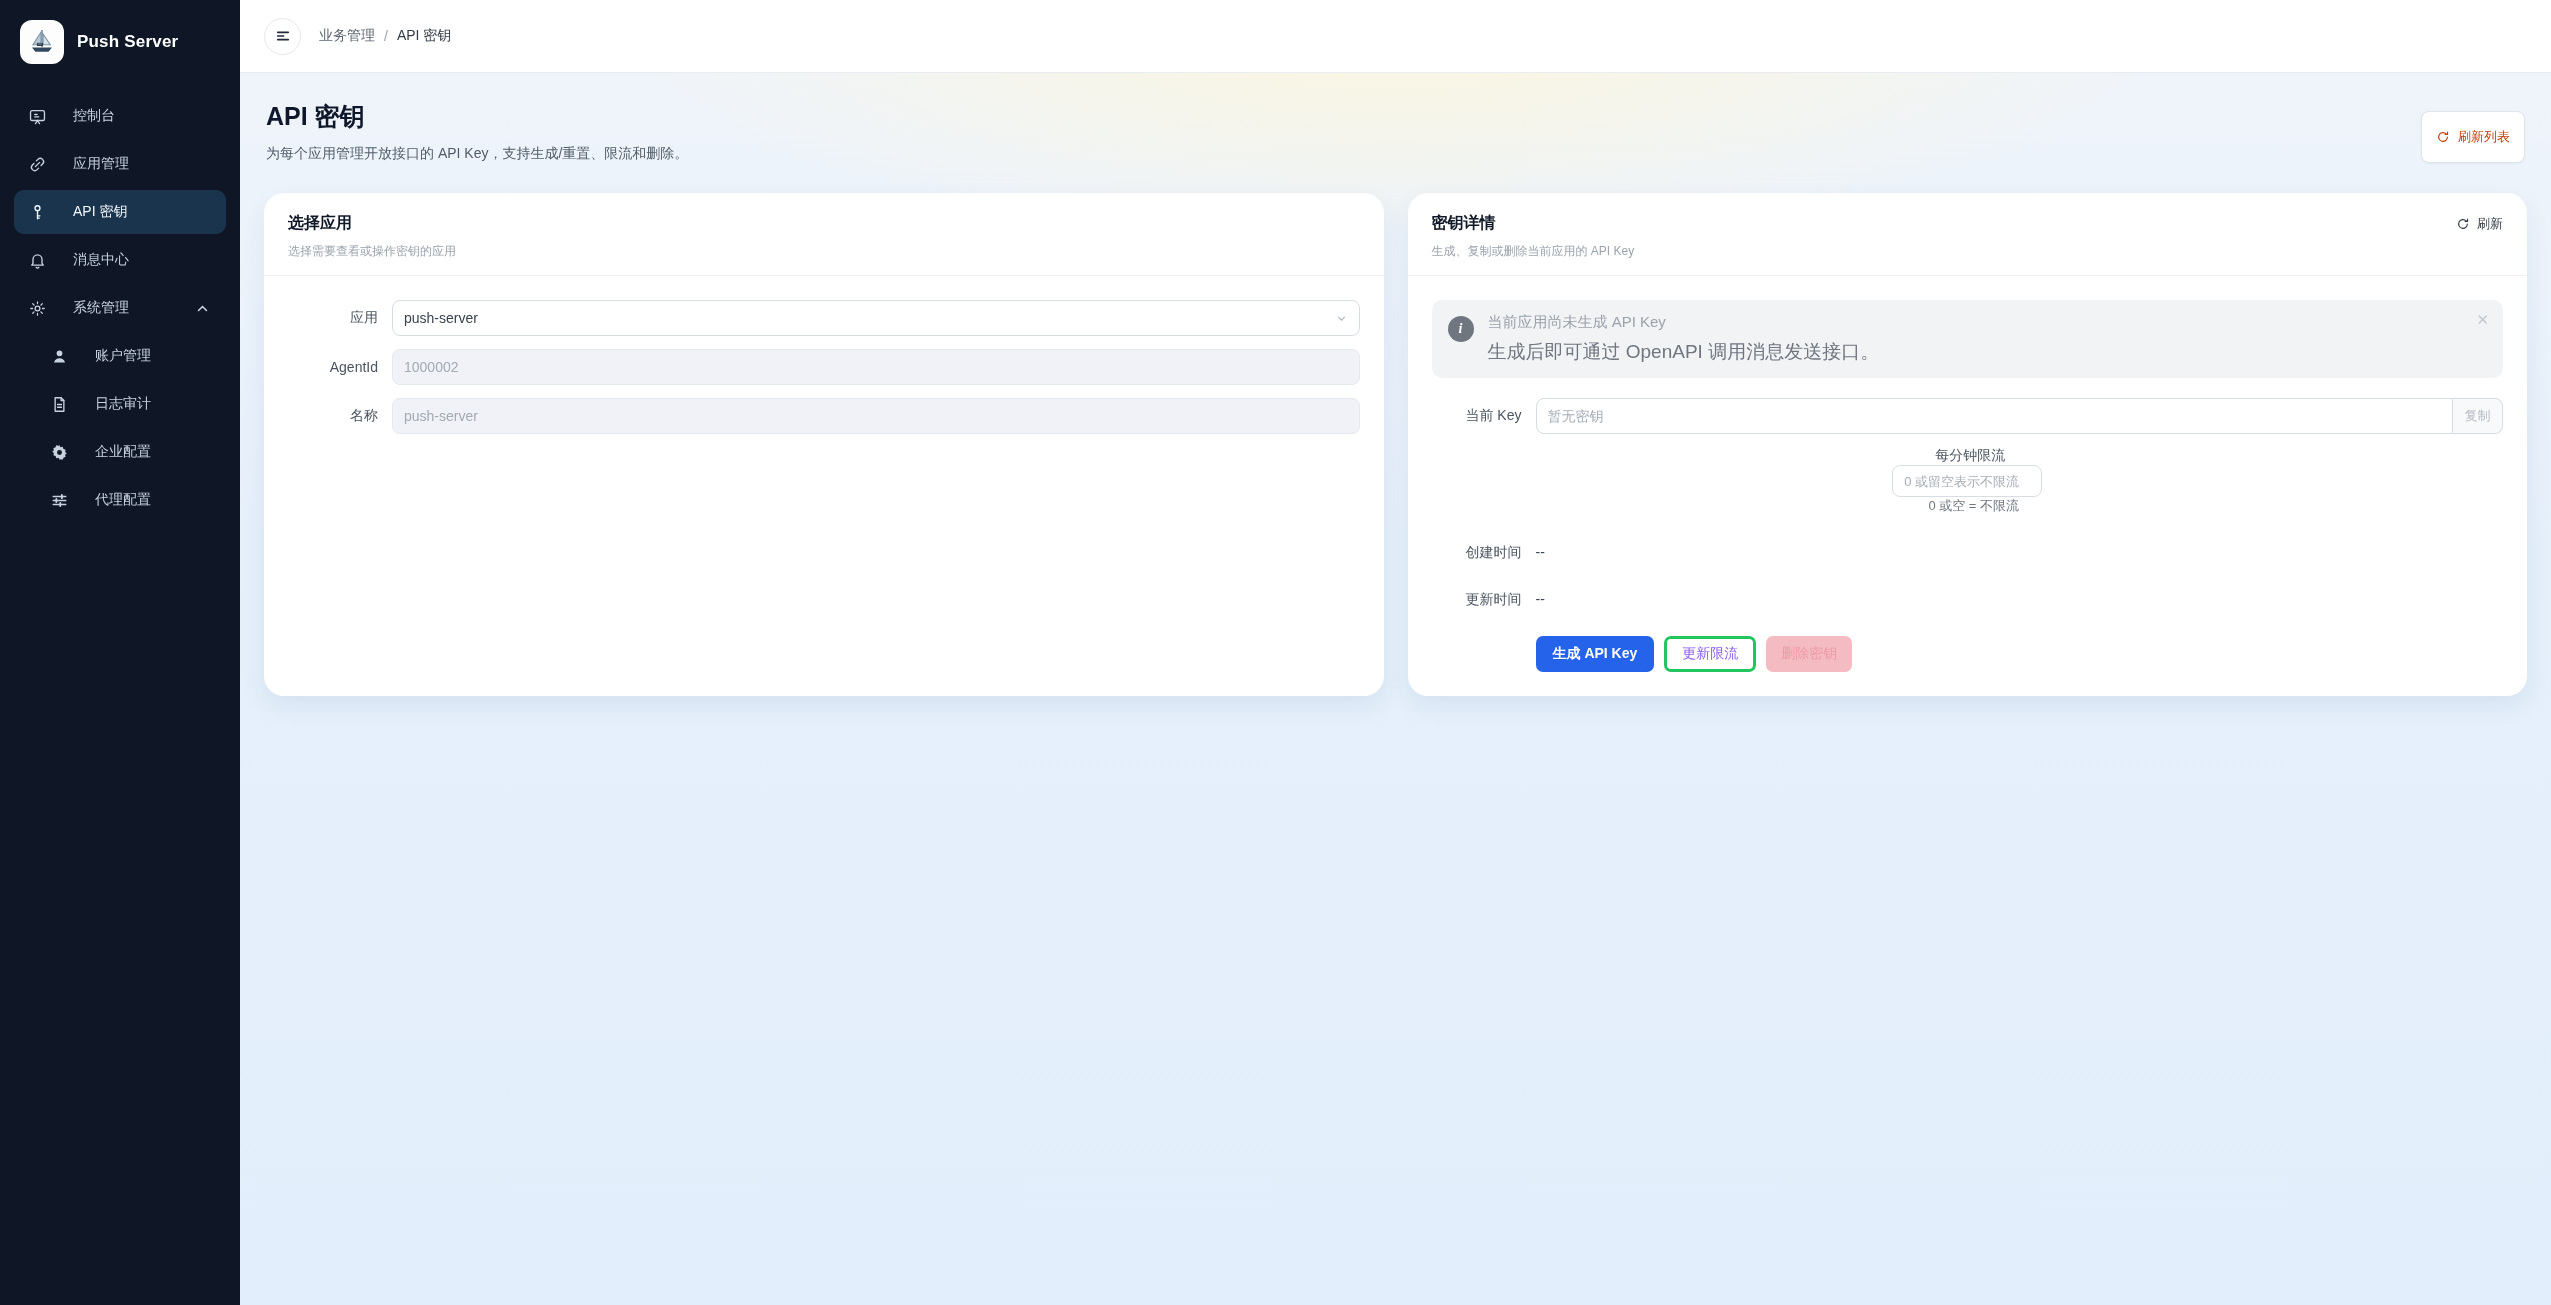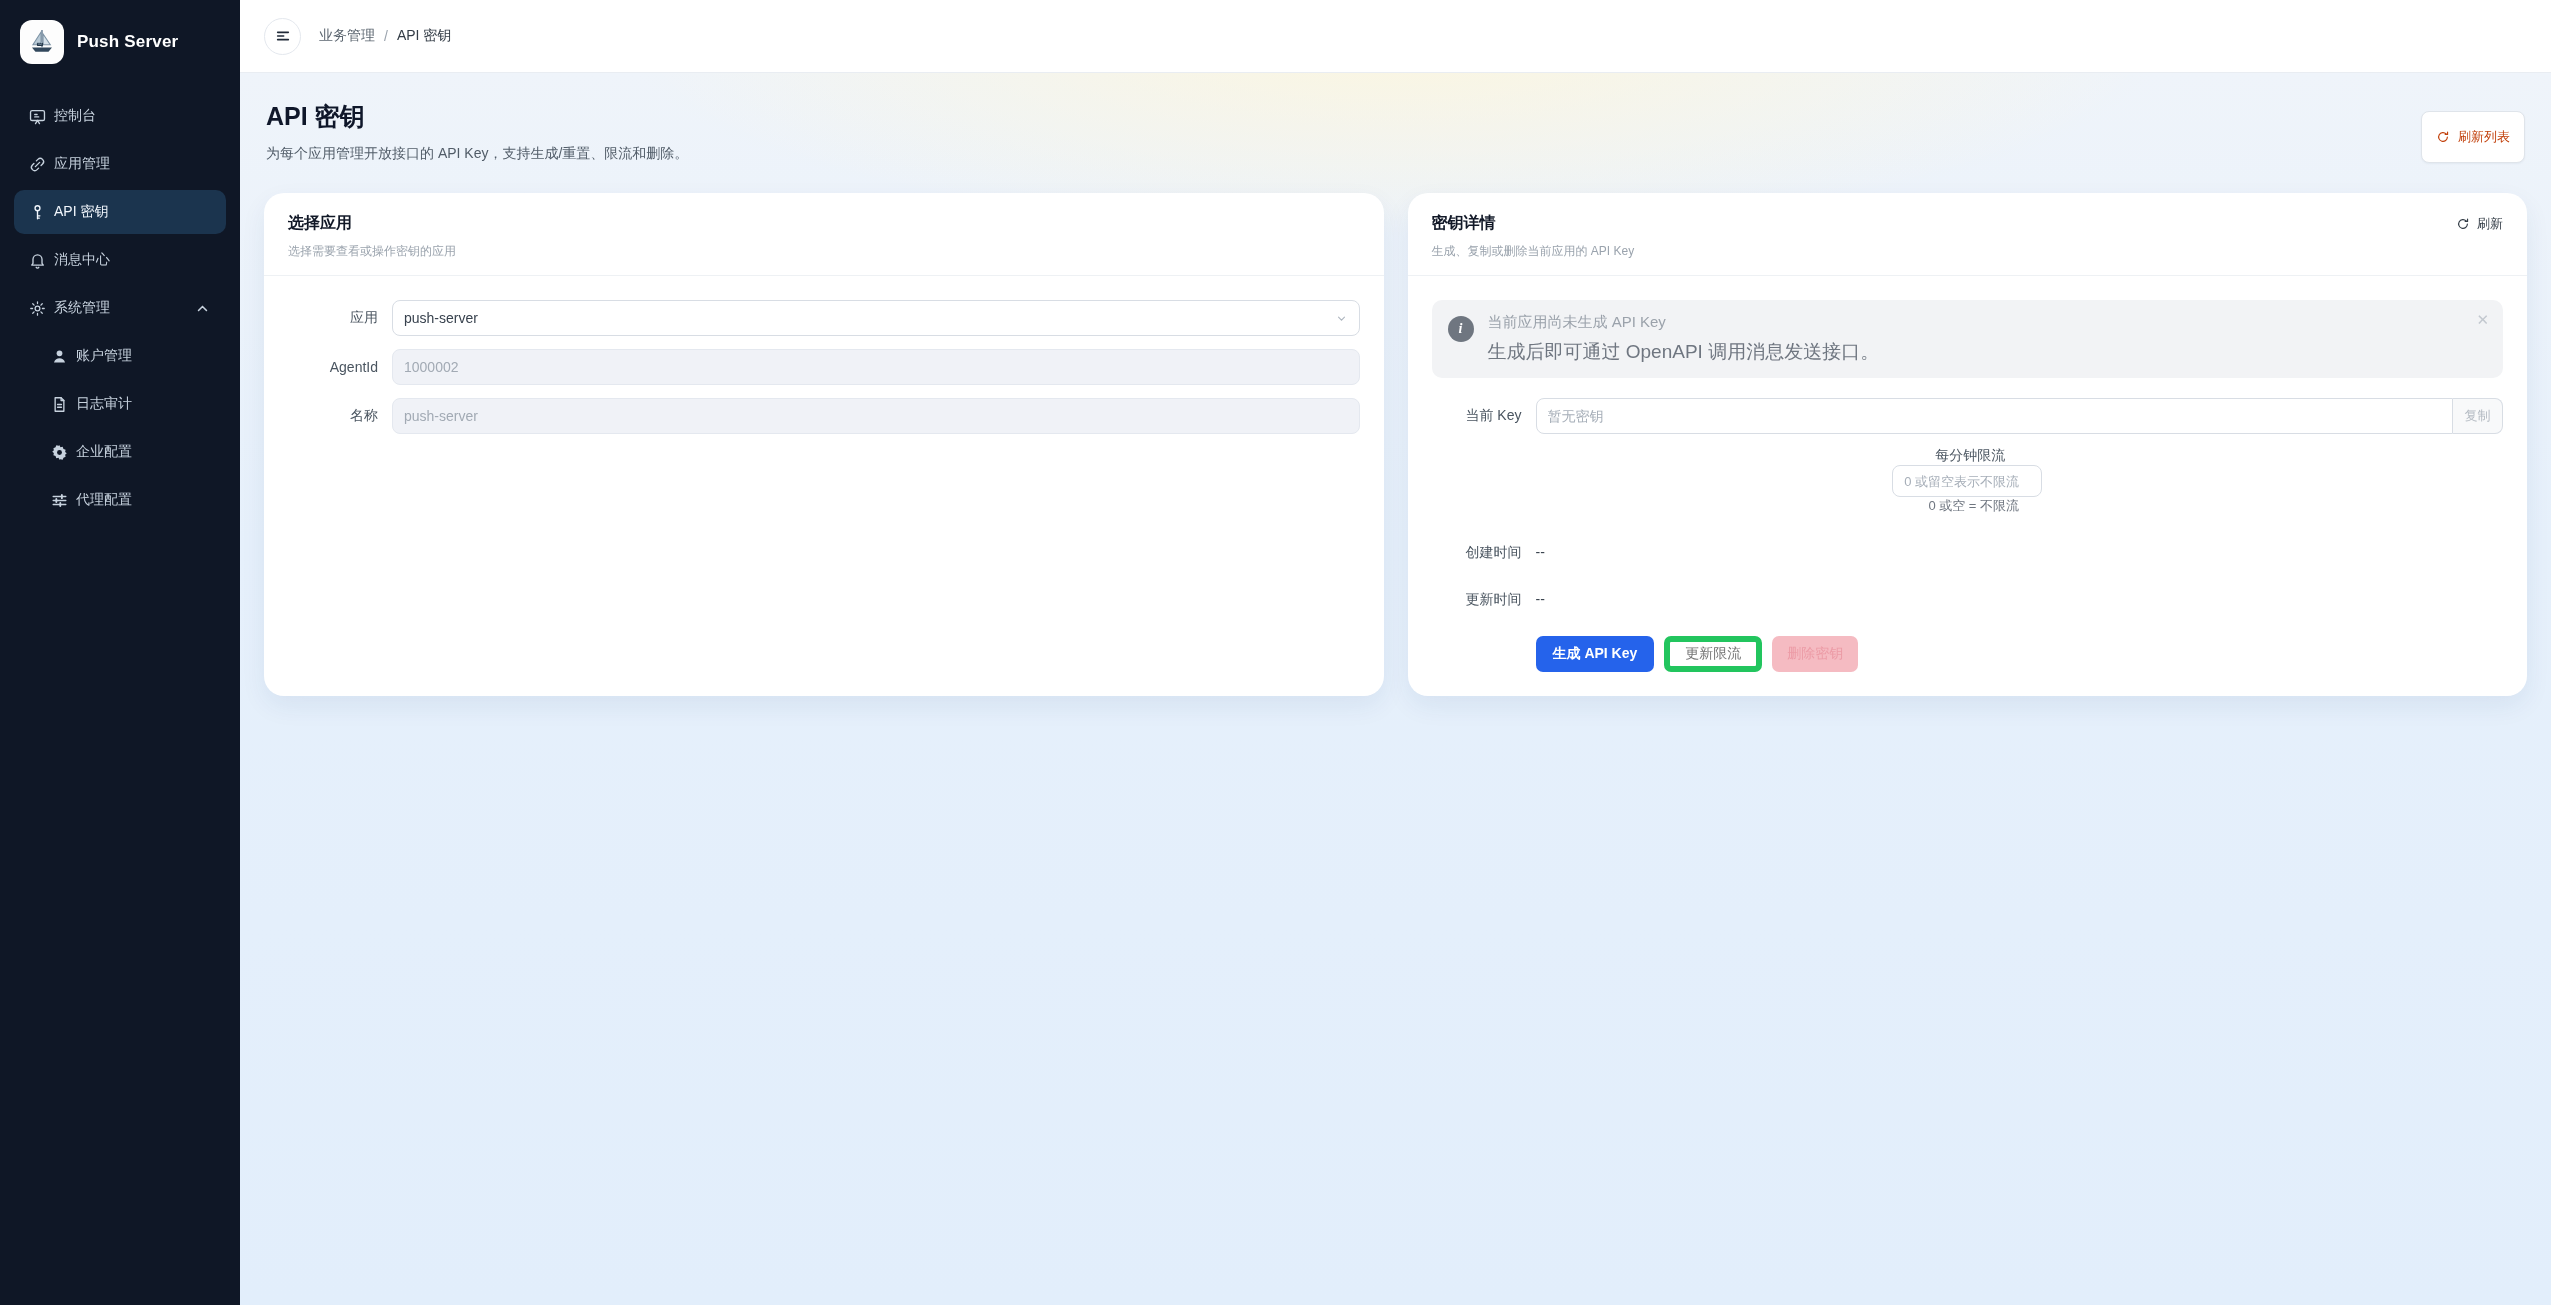--- a/index.html
+++ b/index.html
@@ -6,21 +6,21 @@
   html,body { width:2551px; height:1305px; overflow:hidden; }
   body { font-family:"Liberation Sans","DejaVu Sans",sans-serif; color:#1f2937; }
 
   .app { display:flex; width:2551px; height:1305px; }
 
   
   .sidebar { width:240px; flex-shrink:0; background:#0f1726; color:#c7d2de; padding:18px 14px; display:flex; flex-direction:column; }
   .logo-row { display:flex; align-items:center; gap:13px; padding:2px 6px 30px; }
   .logo-badge { width:44px; height:44px; background:#fdfdfd; border-radius:12px; display:flex; align-items:center; justify-content:center; flex-shrink:0; }
   .logo-text { font-size:17px; font-weight:700; color:#ffffff; letter-spacing:.2px; }
-  .nav-item { height:44px; display:flex; align-items:center; gap:7px; padding:0 14px; border-radius:10px; margin-bottom:4px; font-size:14px; cursor:pointer; color:#c7d2de; }
+  .nav-item { height:44px; display:flex; align-items:center; gap:26px; padding:0 14px; border-radius:10px; margin-bottom:4px; font-size:14px; cursor:pointer; color:#c7d2de; }
   .nav-item .icn { width:19px; height:19px; flex-shrink:0; display:flex; align-items:center; justify-content:center; }
   .nav-item svg { width:19px; height:19px; }
   .nav-item.active { background:#1b344e; color:#f2f7fd; }
   .nav-item .chev { margin-left:auto; display:flex; }
   .nav-item.sub { padding-left:36px; }
 
   
   .main { flex:1; min-width:0; display:flex; flex-direction:column; }
   .topbar { height:73px; background:#ffffff; border-bottom:1px solid #e9edf2; display:flex; align-items:center; padding:0 24px; gap:18px; flex-shrink:0; }
   .menu-btn { width:37px; height:37px; border-radius:50%; border:1px solid #e4e8ee; background:#fff; display:flex; align-items:center; justify-content:center; cursor:pointer; color:#1f2937; }
@@ -69,21 +69,21 @@
   .rate-row { margin-top:12px;flex-direction:column; }
   .rate-inp { flex:none; width:150px; height:32px; font-size:13px; }
   .rate-hint { margin-left:13px; font-size:13px; color:#6f7680; }
 
   .time-row { margin-top:29px; margin-bottom:0; align-items:baseline; }
   .time-val { font-size:14px; color:#3c4650; }
 
   .btn-row { margin-top:27px; margin-left:104px; display:flex; gap:10px; }
   .btn { height:36px; border-radius:7px; font-size:14px; cursor:pointer; font-family:inherit; display:flex; align-items:center; }
   .btn-primary { background:#2563eb; color:#fff; border:none; padding:0 17px; font-weight:600; }
-  .btn-default { background:#fff; color:#737373; border:6px solid #22c55e; padding:0 15px; }
+  .btn-default { background:#fff; color:#8b5cf6; border:3px solid #22c55e; padding:0 15px; }
   .btn-danger { background:#f5bbc2; color:#ec9ba6; border:none; padding:0 15px; cursor:not-allowed; }
 </style>
 </head>
 <body>
 
 <div class="app">
 
   <aside class="sidebar">
     <div class="logo-row">
       <div class="logo-badge">

